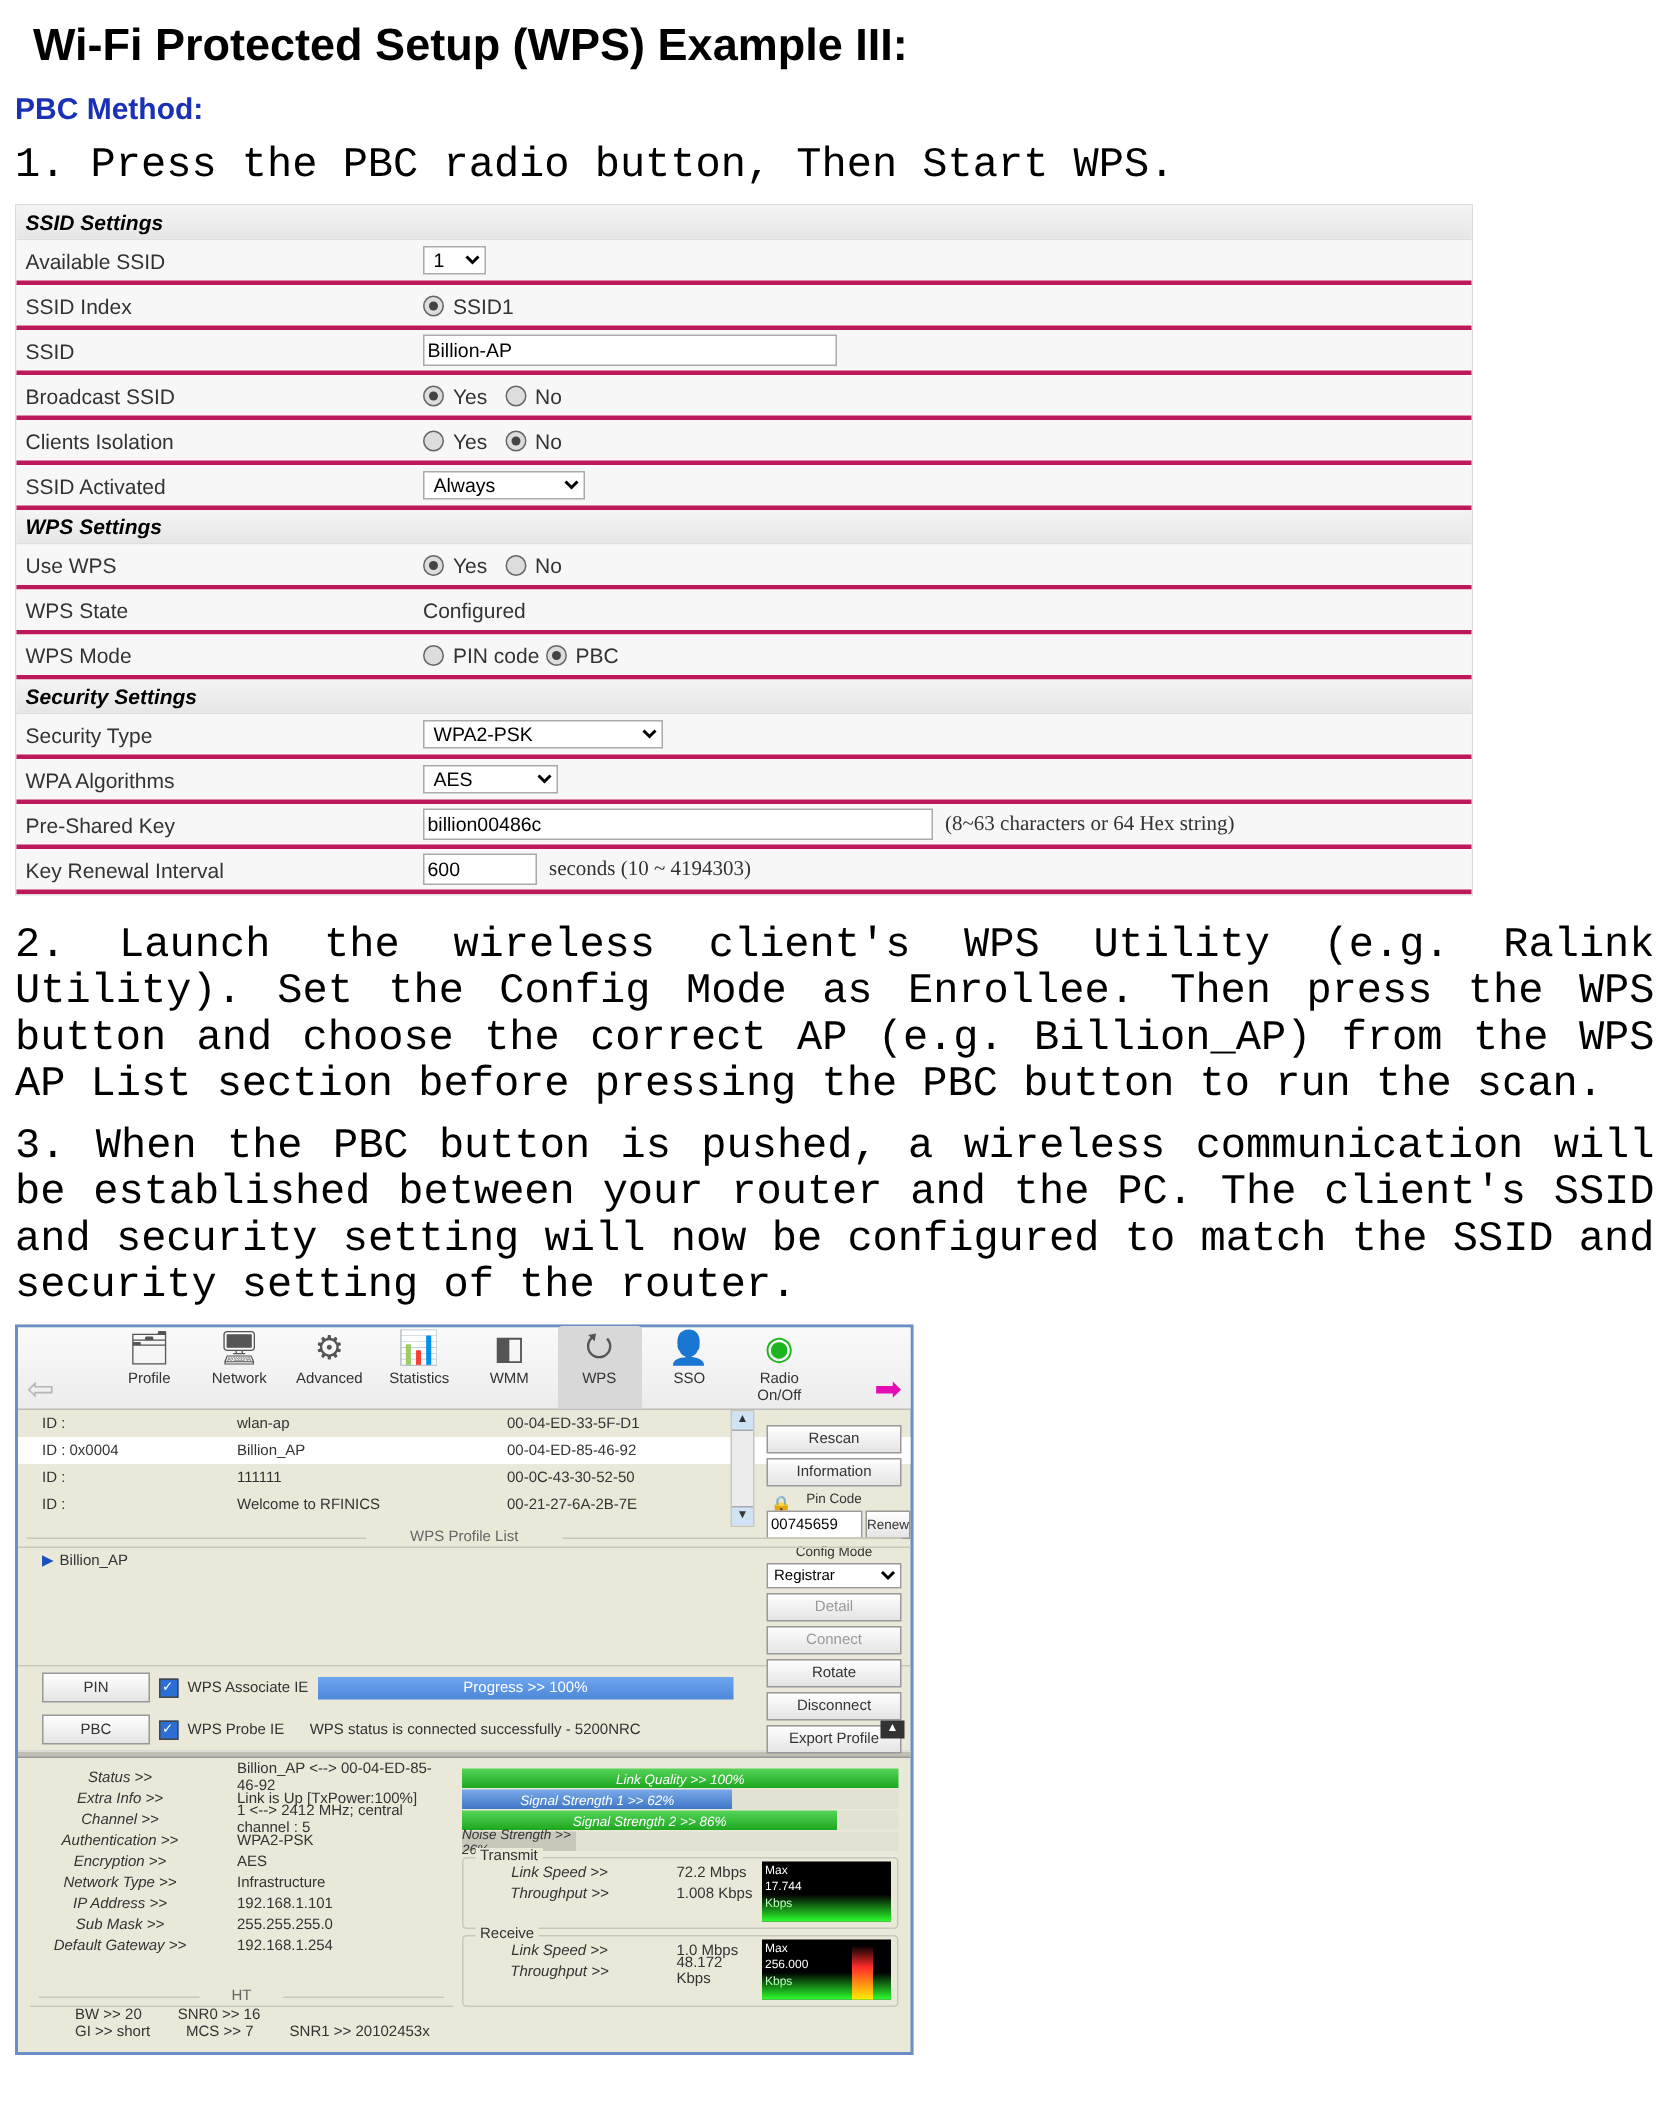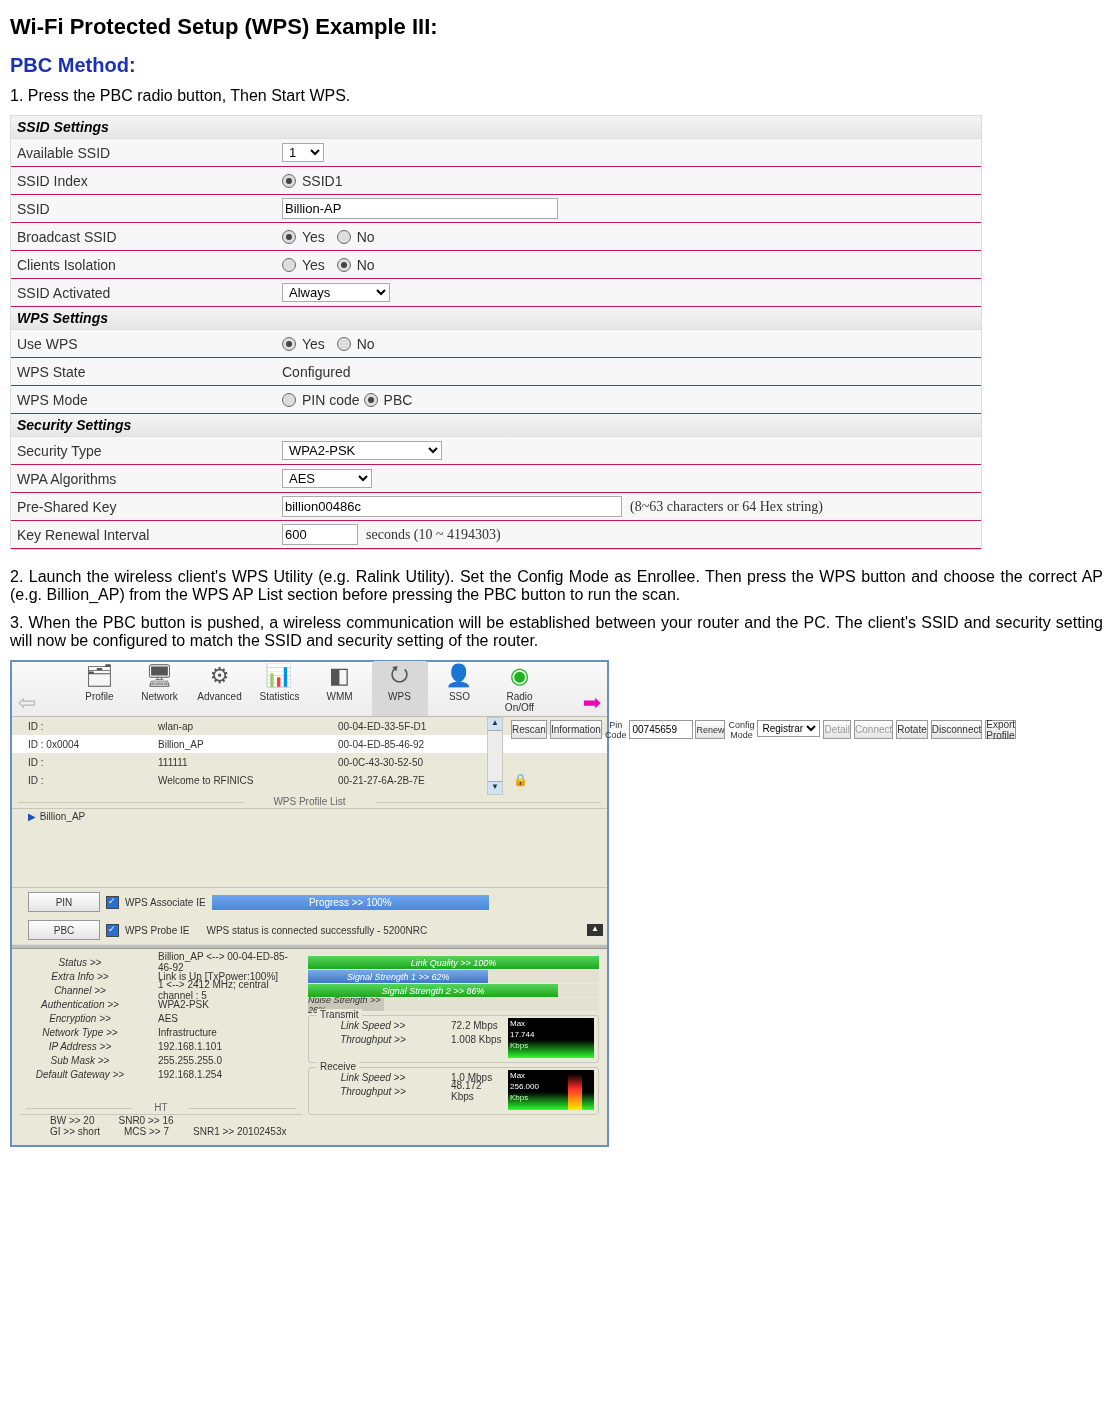--- a/index.html
+++ b/index.html
@@ -4,23 +4,23 @@
 <style>
   body {
     font-family: Arial, Helvetica, sans-serif;
     margin: 0;
     padding: 14px 10px;
     font-size: 20px;
     color: #000;
     width: 1113px;
     box-sizing: border-box;
   }
-  h2.title { font-size: 22px; margin: 0 0 14px 0; }
+  h2.title { font-size: 30px; margin: 0 0 14px 12px; }
   h3.method { font-size: 20px; color: #1a30b5; margin: 0 0 10px 0; }
-  p.step { font-size: 16px; margin: 0 0 10px 0; text-align: justify; }
+  p.step { font-size: 28px; margin: 0 0 10px 0; text-align: justify; font-family: Liberation Mono, monospace; }
 
   
   .panel {
     border: 1px solid #dcdcdc;
     width: 970px;
     font-size: 14px;
     font-family: Arial, sans-serif;
     color: #333;
     margin: 6px 0 18px 0;
   }
@@ -30,21 +30,21 @@
     font-style: italic;
     padding: 3px 6px;
     border-bottom: 1px solid #ddd;
     color: #000;
   }
   .panel .row {
     display: flex;
     align-items: center;
     height: 27px;
     background: #f7f7f7;
-    border-bottom: 1px solid #be185d;
+    border-bottom: 3px solid #be185d;
     padding: 0 6px;
   }
   .panel .row .label { width: 265px; }
   .panel .row .val { display:flex; align-items:center; gap:4px; }
   .panel select, .panel input[type=text] {
     font-family: Arial; font-size: 13px;
     border: 1px solid #aaa; background:#fff; height:19px;
     padding: 0 2px;
   }
   .radio { width:12px;height:12px;border:1px solid #666;border-radius:50%;display:inline-block;vertical-align:middle;margin-right:2px;background:#ddd; }
@@ -84,21 +84,21 @@
   .aplist { position:relative; }
   .aplist-row { display:flex; height:18px; align-items:center; padding:0 16px; }
   .aplist-row .c1{width:130px;} .aplist-row .c2{width:180px;}
   .aplist-row .c3{width:150px;} .aplist-row .c4{width:20px;}
   .aplist-row .c5{width:26px;font-size:12px;text-align:center;}
   .aplist-row.sel{background:#fff;}
   .scrollbar{position:absolute;right:104px;top:0;bottom:0;width:14px;background:#ececec;border:1px solid #c9c7b9;}
   .scrollbar .up{height:12px;background:#cfe3f5;border-bottom:1px solid #aaa;text-align:center;font-size:8px;}
   .scrollbar .dn{position:absolute;bottom:0;height:12px;width:100%;background:#cfe3f5;border-top:1px solid #aaa;text-align:center;font-size:8px;}
 
-  .sidebtns{position:absolute;right:6px;top:0;width:90px;display:flex;flex-direction:row;gap:3px;padding:3px 0;}
+  .sidebtns{position:absolute;right:6px;top:0;width:90px;display:flex;flex-direction:column;gap:3px;padding:3px 0;justify-content:center;}
   .sidebtns .btn, .sidebtns input, .sidebtns select{
     height:17px;font-size:10px;border:1px solid #999;background:linear-gradient(#fefefe,#e4e4e4);
   }
   .sidebtns .btn{display:flex;align-items:center;justify-content:center;}
   .sidebtns .btn.disabled{color:#9a9a9a;}
   .pin-row{display:flex;gap:2px;} .pin-row input{width:58px;padding:0 2px;background:#fff;}
   .pin-row .mini{width:28px;font-size:9px;}
   .sidebtns select{background:#fff;}
 
   .profbox{height:74px;border-bottom:1px solid #c9c7b9;padding:2px 16px;}

